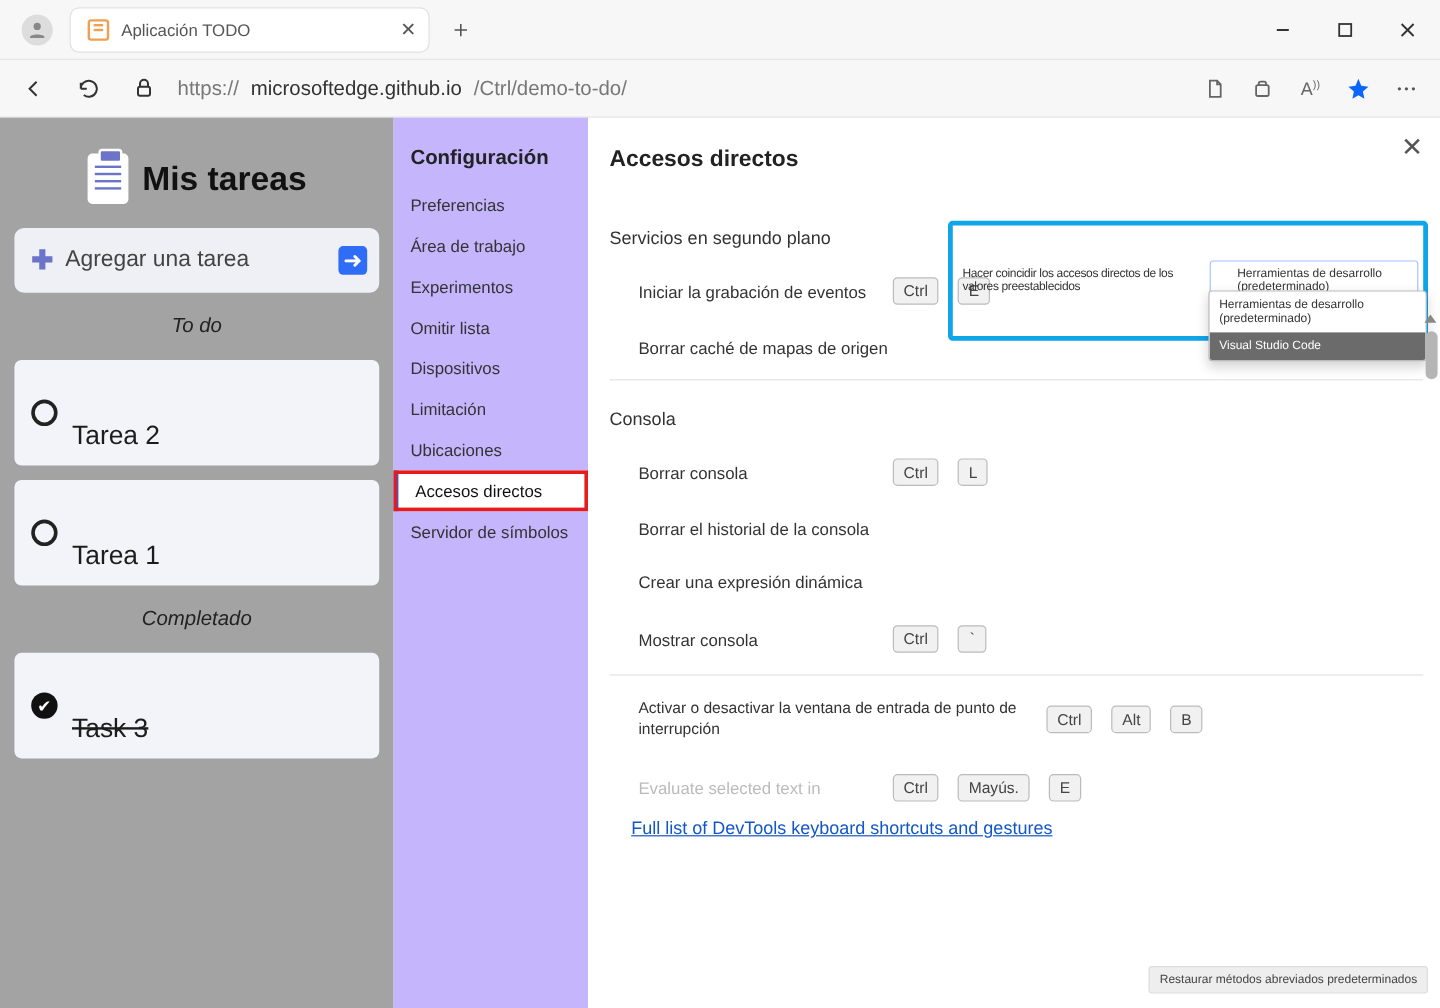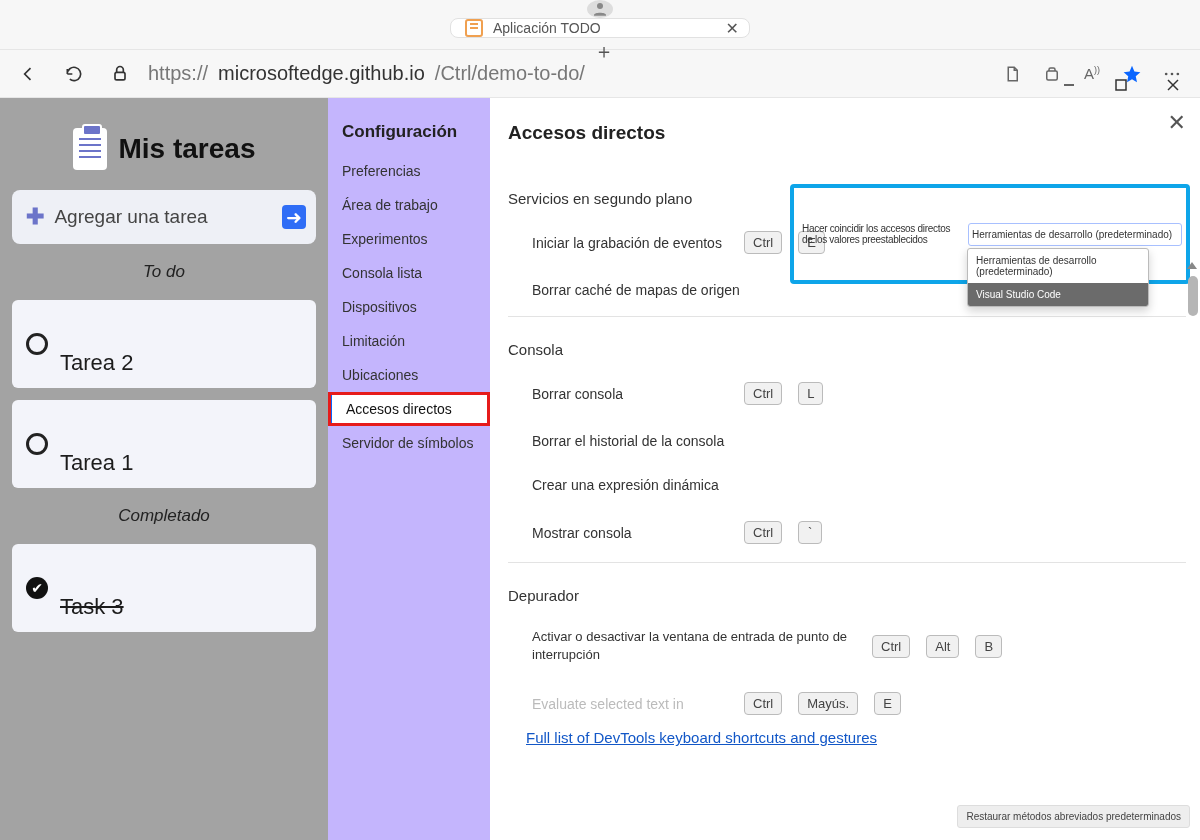--- a/index.html
+++ b/index.html
@@ -1,32 +1,32 @@
 <!DOCTYPE html>
 <html><head>
 <meta charset="utf-8">
 <style>
   * { box-sizing: border-box; margin: 0; padding: 0; font-family: "Segoe UI", Arial, sans-serif; }
   body { width:1200px; height:840px; background:#fff; overflow:hidden; position:relative;}
   
-  .titlebar { height:50px; background:#f7f7f7; border-bottom:1px solid #e6e6e6; display:flex; align-items:center; padding:0 4px;flex-direction:column;}
+  .titlebar { height:50px; background:#f7f7f7; border-bottom:1px solid #e6e6e6; display:flex; align-items:center; padding:0 4px;}
   .avatar { width:26px; height:26px; border-radius:50%; background:#ddd; margin:0 14px; display:flex; align-items:center; justify-content:center;}
   .avatar svg{width:18px;height:18px;fill:#888;}
   .tab { display:flex; align-items:center; gap:10px; background:#fff; border:1px solid #e1e1e1; border-radius:8px; height:38px; padding:0 14px; min-width:300px; position:relative;}
   .tab-icon{width:18px;height:18px;border:2px solid #f0a050;border-radius:3px;background:#fff;position:relative;}
   .tab-icon::after{content:"";position:absolute;top:2px;left:3px;width:8px;height:2px;background:#f0a050;box-shadow:0 4px 0 #f0a050;}
   .tab-title{font-size:14px;color:#555;}
   .tab-close{position:absolute;right:10px;font-size:16px;color:#555;}
   .newtab{width:36px;height:36px;display:flex;align-items:center;justify-content:center;font-size:20px;color:#555;margin-left:8px;}
   .winbtns{margin-left:auto;display:flex;gap:6px;}
   .winbtn{width:46px;height:40px;display:flex;align-items:center;justify-content:center;color:#444;}
   .addrbar{height:48px;background:#f7f7f7;border-bottom:1px solid #e6e6e6;display:flex;align-items:center;padding:0 10px;gap:10px;}
   .navbtn{width:36px;height:36px;display:flex;align-items:center;justify-content:center;color:#333;border-radius:6px;}
   .navbtn svg{width:20px;height:20px;stroke:#333;fill:none;stroke-width:2;}
-  .url{flex:1;display:flex;align-items:center;gap:10px;font-size:20px;color:#777;}
+  .url{flex:1;display:flex;align-items:center;gap:10px;font-size:17px;color:#777;}
   .url .host{color:#333;}
   .addricons{display:flex;gap:4px;align-items:center;}
   .addricon{width:36px;height:36px;display:flex;align-items:center;justify-content:center;color:#666;border-radius:6px;}
   .star{color:#0a66ff;}
   
   .content{display:flex;height:calc(840px - 50px - 48px);}
   
   .todoapp{width:328px;background:#a3a3a3;padding:12px;display:flex;flex-direction:column;gap:12px;}
   .todoheader{display:flex;align-items:center;justify-content:center;gap:12px;padding:18px 0 8px;}
   .clipboard{width:34px;height:42px;background:#fff;border-radius:4px;position:relative;}
@@ -46,21 +46,21 @@
   .settingsnav{width:162px;background:#c4b5fd;padding-top:24px;}
   .settingsnav h2{font-size:17px;padding:0 14px 12px;color:#222;}
   .navitem{padding:9px 14px;font-size:14px;color:#333;cursor:pointer;}
   .navitem.active{background:#fff;border-left:4px solid #0a66ff;font-weight:400;color:#111;outline:3px solid #e61b1b;outline-offset:-3px;}
   
   .mainpane{flex:1;padding:24px 14px 10px 18px;position:relative;overflow:hidden;}
   .mainpane h2{font-size:19px;color:#222;margin-bottom:46px;}
   .closex{position:absolute;top:12px;right:14px;font-size:22px;color:#555;}
   .matchrow{position:absolute;top:86px;right:10px;display:flex;align-items:center;gap:8px;border:4px solid #0ea5e9;padding:6px 4px 6px 8px;border-radius:4px;width:400px;height:100px;}
   .matchrow .lbl{font-size:10px;color:#333;letter-spacing:-0.3px;flex:1;}
-  .dropdown{border:1px solid #a8c0ff;background:#fff;border-radius:3px;font-size:10px;padding:5px 3px;color:#333;width:214px;text-align:left;position:relative;}
+  .dropdown{border:1px solid #a8c0ff;background:#fff;border-radius:3px;font-size:10px;padding:5px 22px;color:#333;width:174px;text-align:left;position:relative;}
   .dropdown-menu{position:absolute;top:24px;left:-2px;width:182px;border:1px solid #bbb;background:#fff;box-shadow:0 4px 10px rgba(0,0,0,.18);border-radius:3px;overflow:hidden;}
   .dropdown-menu .opt{font-size:10px;padding:6px 8px;color:#333;}
   .dropdown-menu .opt.sel{background:#6b6b6b;color:#fff;}
   .group{}
   .group h3{font-size:15px;color:#333;font-weight:400;margin:24px 0 10px;}
   .row{display:flex;align-items:center;padding:14px 0 14px 24px;font-size:14px;color:#333;}
   .row .txt{flex:0 0 212px;}
   .row.wide .txt{flex:0 0 340px;font-size:13px;line-height:1.4;}
   .keys{display:flex;gap:16px;}
   .key{border:1px solid #bbb;background:#f1f1f1;border-radius:4px;padding:3px 8px;font-size:13px;color:#444;min-width:24px;text-align:center;}
@@ -187,21 +187,21 @@
       <span class="label">Task 3</span>
     </div>
   </div>
 
   <div class="settingsnav">
     <h2>Configuración</h2>
     <div id="navitems">
         <div class="navitem">Preferencias</div>
         <div class="navitem">Área de trabajo</div>
         <div class="navitem">Experimentos</div>
-        <div class="navitem">Consola lista</div>
+        <div class="navitem">Omitir lista</div>
         <div class="navitem">Dispositivos</div>
         <div class="navitem">Limitación</div>
         <div class="navitem">Ubicaciones</div>
         <div class="navitem active">Accesos directos</div>
         <div class="navitem">Servidor de símbolos</div>
       </div>
   </div>
 
   <div class="mainpane">
     <div class="closex">✕</div>
@@ -254,21 +254,20 @@
           <div class="row">
             <div class="txt">Mostrar consola</div>
             <div class="keys">
               <span class="key">Ctrl</span>
               <span class="key">`</span>
             </div>
           </div>
         </div>
         <div class="divider"></div>
         <div class="group">
-          <h3>Depurador</h3>
           <div class="row wide">
             <div class="txt">Activar o desactivar la ventana de entrada de punto de interrupción</div>
             <div class="keys">
               <span class="key">Ctrl</span>
               <span class="key">Alt</span>
               <span class="key">B</span>
             </div>
           </div>
           <div class="row">
             <div class="txt" style="color: rgb(187, 187, 187);">Evaluate selected text in</div>

